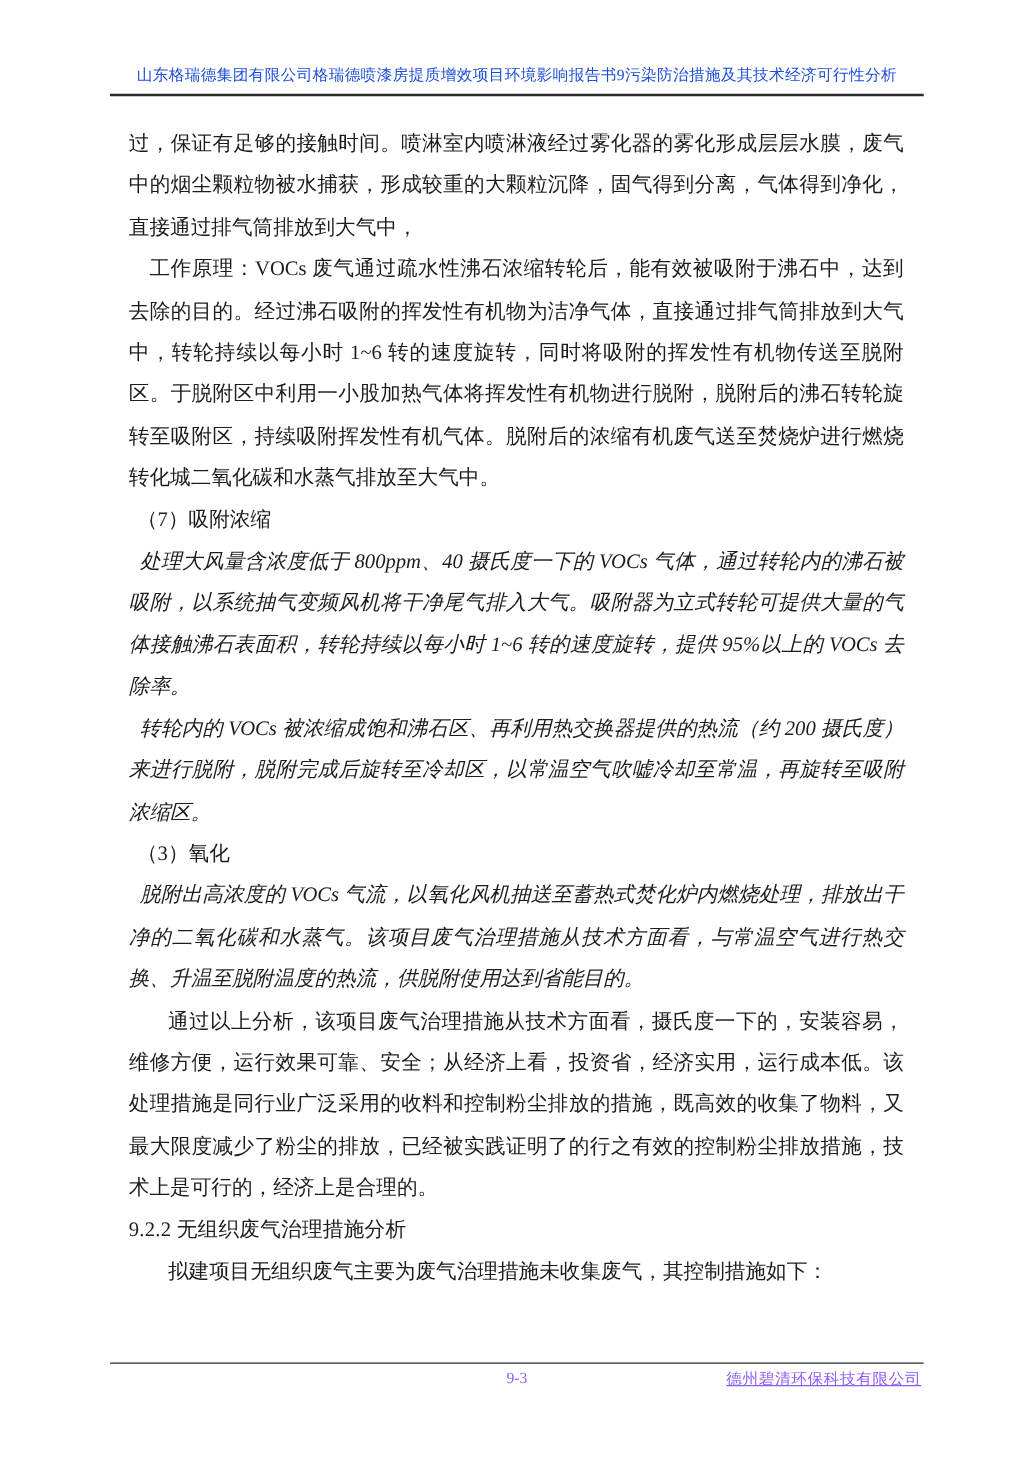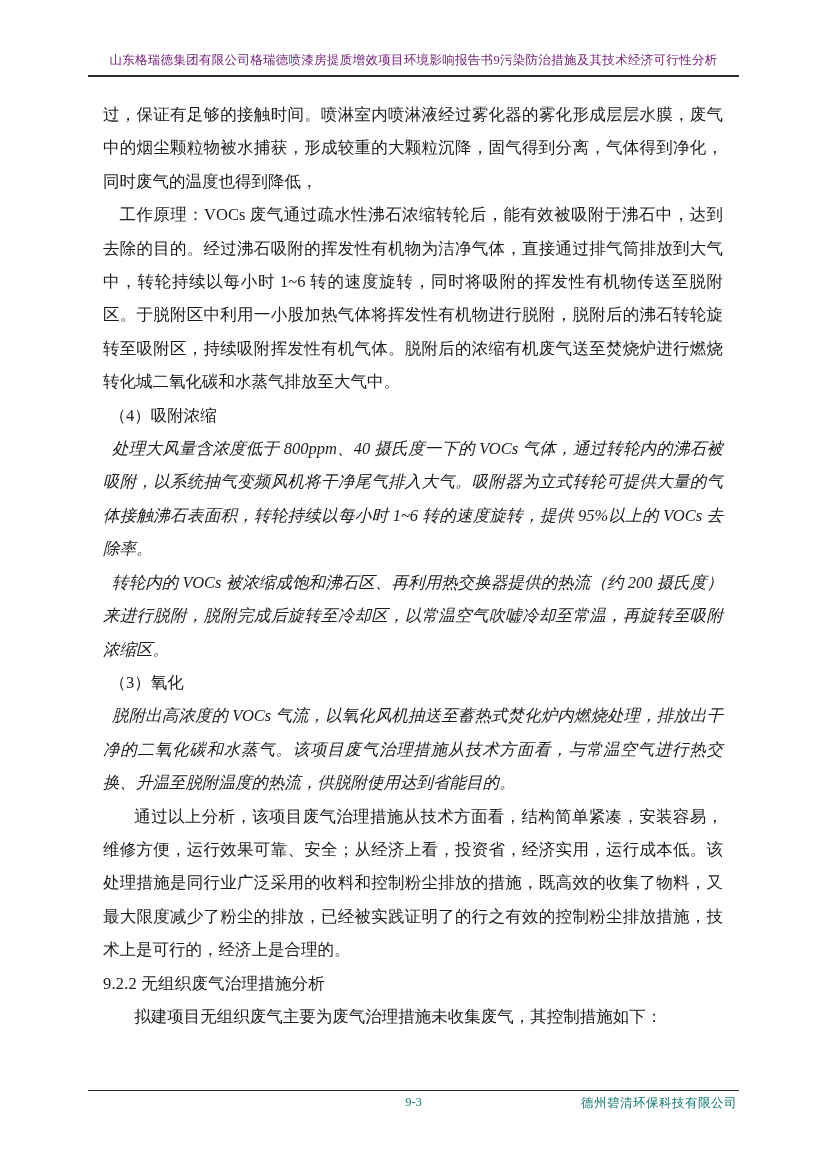--- a/index.html
+++ b/index.html
@@ -20,21 +20,21 @@
   }
   
   .page-header {
     position: absolute;
     top: 52px;
     left: 88px;
     width: 651px;
     text-align: center;
     font-size: 12.5px;
     line-height: 17px;
-    color: #701a75;
+    color: #1d4ed8;
     border-bottom: 2px solid #2b2b2b;
     padding-bottom: 6px;
     letter-spacing: 0.3px;
   }
   
   .doc-body {
     position: absolute;
     top: 98px;
     left: 103px;
     width: 620px;
@@ -59,54 +59,55 @@
   }
   
   .page-footer {
     position: absolute;
     top: 1090px;
     left: 88px;
     width: 651px;
     border-top: 1.6px solid #2b2b2b;
     padding-top: 3px;
     font-size: 12.5px;
-    color: #0f766e;
+    color: #8b5cf6;
     height: 22px;
   }
   .footer-page-num {
     position: absolute;
     left: 50%;
     transform: translateX(-50%);
     top: 4px;
   }
   .footer-company {
     position: absolute;
     right: 2px;
     top: 4px;
     letter-spacing: 0.5px;
+    text-decoration: underline;
   }
 </style>
 </head>
 <body>
 
 <div class="page">
 
   <div class="page-header">
     <span>山东格瑞德集团有限公司格瑞德喷漆房提质增效项目环境影响报告书9污染防治措施及其技术经济可行性分析</span>
   </div>
 
   <div class="doc-body">
-    <p class="indent-0">过，保证有足够的接触时间。喷淋室内喷淋液经过雾化器的雾化形成层层水膜，废气中的烟尘颗粒物被水捕获，形成较重的大颗粒沉降，固气得到分离，气体得到净化，同时废气的温度也得到降低，</p>
+    <p class="indent-0">过，保证有足够的接触时间。喷淋室内喷淋液经过雾化器的雾化形成层层水膜，废气中的烟尘颗粒物被水捕获，形成较重的大颗粒沉降，固气得到分离，气体得到净化，直接通过排气筒排放到大气中，</p>
     <p class="indent-1">工作原理：VOCs 废气通过疏水性沸石浓缩转轮后，能有效被吸附于沸石中，达到去除的目的。经过沸石吸附的挥发性有机物为洁净气体，直接通过排气筒排放到大气中，转轮持续以每小时 1~6 转的速度旋转，同时将吸附的挥发性有机物传送至脱附区。于脱附区中利用一小股加热气体将挥发性有机物进行脱附，脱附后的沸石转轮旋转至吸附区，持续吸附挥发性有机气体。脱附后的浓缩有机废气送至焚烧炉进行燃烧转化城二氧化碳和水蒸气排放至大气中。</p>
-    <p class="para-item">（4）吸附浓缩</p>
+    <p class="para-item">（7）吸附浓缩</p>
     <p class="indent-half">处理大风量含浓度低于 800ppm、40 摄氏度一下的 VOCs 气体，通过转轮内的沸石被吸附，以系统抽气变频风机将干净尾气排入大气。吸附器为立式转轮可提供大量的气体接触沸石表面积，转轮持续以每小时 1~6 转的速度旋转，提供 95%以上的 VOCs 去除率。</p>
     <p class="indent-half">转轮内的 VOCs 被浓缩成饱和沸石区、再利用热交换器提供的热流（约 200 摄氏度）来进行脱附，脱附完成后旋转至冷却区，以常温空气吹嘘冷却至常温，再旋转至吸附浓缩区。</p>
     <p class="para-item">（3）氧化</p>
     <p class="indent-half">脱附出高浓度的 VOCs 气流，以氧化风机抽送至蓄热式焚化炉内燃烧处理，排放出干净的二氧化碳和水蒸气。该项目废气治理措施从技术方面看，与常温空气进行热交换、升温至脱附温度的热流，供脱附使用达到省能目的。</p>
-    <p class="indent-2">通过以上分析，该项目废气治理措施从技术方面看，结构简单紧凑，安装容易，维修方便，运行效果可靠、安全；从经济上看，投资省，经济实用，运行成本低。该处理措施是同行业广泛采用的收料和控制粉尘排放的措施，既高效的收集了物料，又最大限度减少了粉尘的排放，已经被实践证明了的行之有效的控制粉尘排放措施，技术上是可行的，经济上是合理的。</p>
+    <p class="indent-2">通过以上分析，该项目废气治理措施从技术方面看，摄氏度一下的，安装容易，维修方便，运行效果可靠、安全；从经济上看，投资省，经济实用，运行成本低。该处理措施是同行业广泛采用的收料和控制粉尘排放的措施，既高效的收集了物料，又最大限度减少了粉尘的排放，已经被实践证明了的行之有效的控制粉尘排放措施，技术上是可行的，经济上是合理的。</p>
     <p class="section-heading">9.2.2 无组织废气治理措施分析</p>
     <p class="indent-2">拟建项目无组织废气主要为废气治理措施未收集废气，其控制措施如下：</p>
   </div>
 
   <div class="page-footer">
     <span class="footer-page-num">9-3</span>
     <span class="footer-company">德州碧清环保科技有限公司</span>
   </div>
 
 </div>

